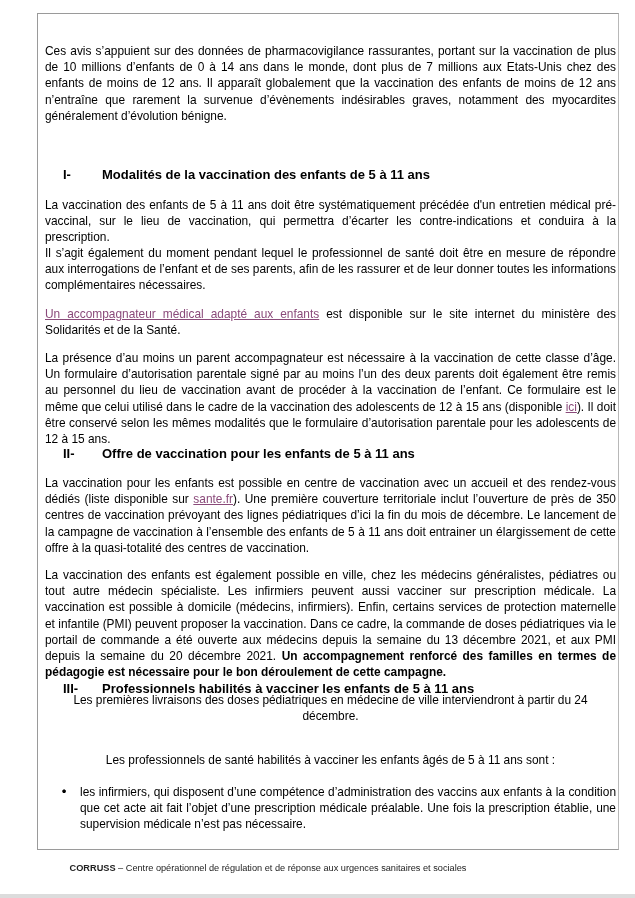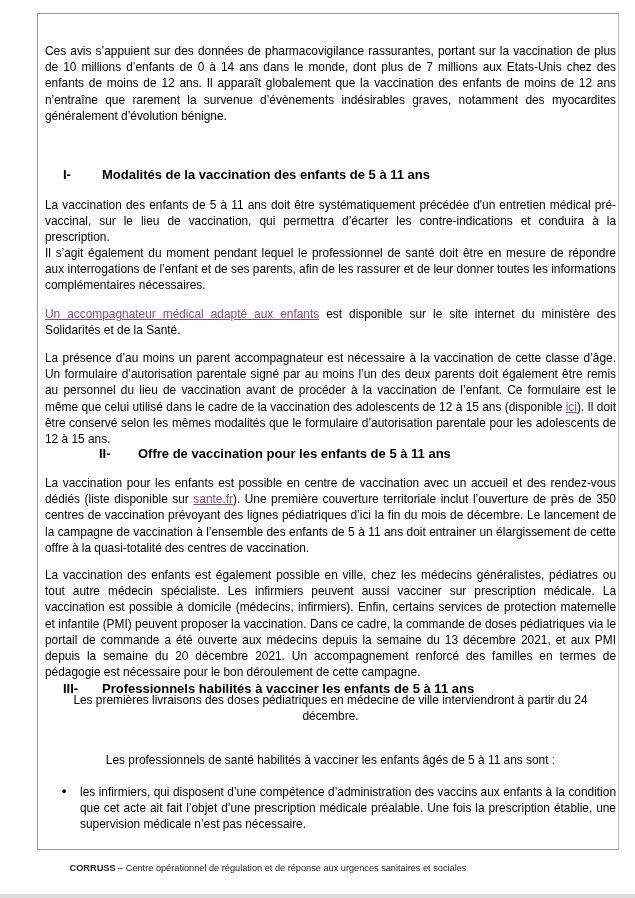--- a/index.html
+++ b/index.html
@@ -49,21 +49,21 @@
   .heading .num {
     display: inline-block;
     width: 39px;
   }
   .link {
     color: #8a4a7a;
     text-decoration: underline;
     cursor: pointer;
   }
   .bold {
-    font-weight: normal;
+    font-weight: bold;
   }
   .italic {
   }
   .bullets {
     position: absolute;
     left: 45px;
     width: 571px;
     margin: 0;
     padding: 0;
     list-style: none;
@@ -114,21 +114,21 @@
 </div>
 
 <p class="para" style="top:197px;">La vaccination des enfants de 5 à 11 ans doit être systématiquement précédée d'un entretien médical pré-vaccinal, sur le lieu de vaccination, qui permettra d’écarter les contre-indications et conduira à la prescription.</p>
 
 <p class="para" style="top:245px;">Il s’agit également du moment pendant lequel le professionnel de santé doit être en mesure de répondre aux interrogations de l’enfant et de ses parents, afin de les rassurer et de leur donner toutes les informations complémentaires nécessaires.</p>
 
 <p class="para" style="top:306px;"><span class="link">Un accompagnateur médical adapté aux enfants</span><span> est disponible sur le site internet du ministère des Solidarités et de la Santé.</span></p>
 
 <p class="para" style="top:350px;"><span>La présence d’au moins un parent accompagnateur est nécessaire à la vaccination de cette classe d’âge. Un formulaire d’autorisation parentale signé par au moins l’un des deux parents doit également être remis au personnel du lieu de vaccination avant de procéder à la vaccination de l’enfant. Ce formulaire est le même que celui utilisé dans le cadre de la vaccination des adolescents de 12 à 15 ans (disponible </span><span class="link">ici</span><span>). Il doit être conservé selon les mêmes modalités que le formulaire d’autorisation parentale pour les adolescents de 12 à 15 ans.</span></p>
 
-<div class="heading" style="top:446px;margin-left:36px;">
+<div class="heading" style="top:446px;">
   <span class="num">II-</span><span>Offre de vaccination pour les enfants de 5 à 11 ans</span>
 </div>
 
 <p class="para" style="top:475px;"><span>La vaccination pour les enfants est possible en centre de vaccination avec un accueil et des rendez-vous dédiés (liste disponible sur </span><span class="link">sante.fr</span><span>). Une première couverture territoriale inclut l’ouverture de près de 350 centres de vaccination prévoyant des lignes pédiatriques d’ici la fin du mois de décembre. Le lancement de la campagne de vaccination à l’ensemble des enfants de 5 à 11 ans doit entrainer un élargissement de cette offre à la quasi-totalité des centres de vaccination.</span></p>
 
 <p class="para" style="top:567px;"><span>La vaccination des enfants est également possible en ville, chez les médecins généralistes, pédiatres ou tout autre médecin spécialiste. Les infirmiers peuvent aussi vacciner sur prescription médicale. La vaccination est possible à domicile (médecins, infirmiers). Enfin, certains services de protection maternelle et infantile (PMI) peuvent proposer la vaccination. Dans ce cadre, la commande de doses pédiatriques </span><span class="italic">via</span><span> le portail de commande a été ouverte aux médecins depuis la semaine du 13 décembre 2021, et aux PMI depuis la semaine du 20 décembre 2021. </span><span class="bold">Un accompagnement renforcé des familles en termes de pédagogie est nécessaire pour le bon déroulement de cette campagne.</span></p>
 
 <p class="para left" style="top:692px;">Les premières livraisons des doses pédiatriques en médecine de ville interviendront à partir du 24 décembre.</p>
 
 <div class="heading" style="top:681px;">

